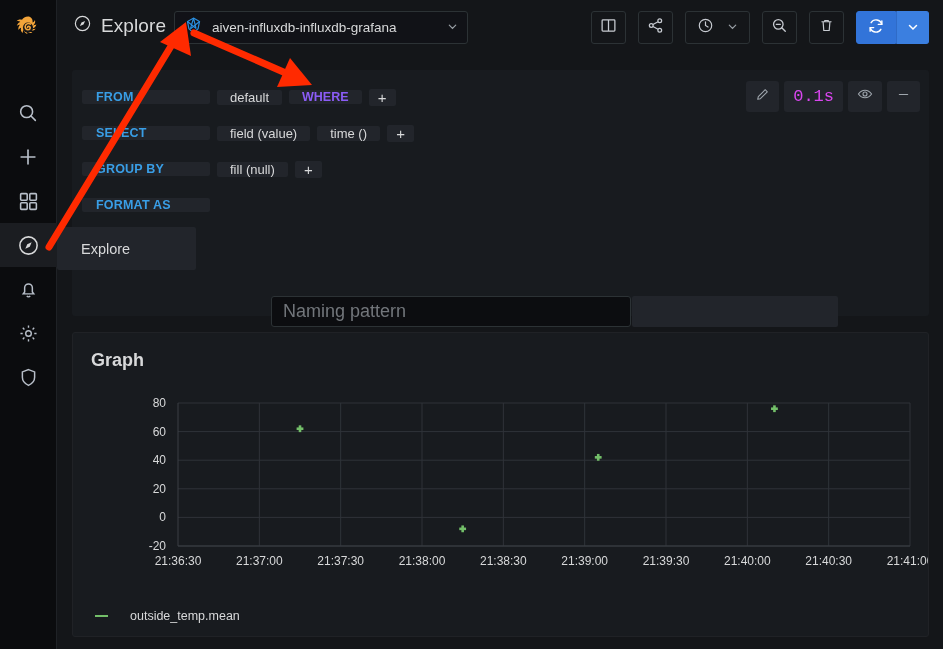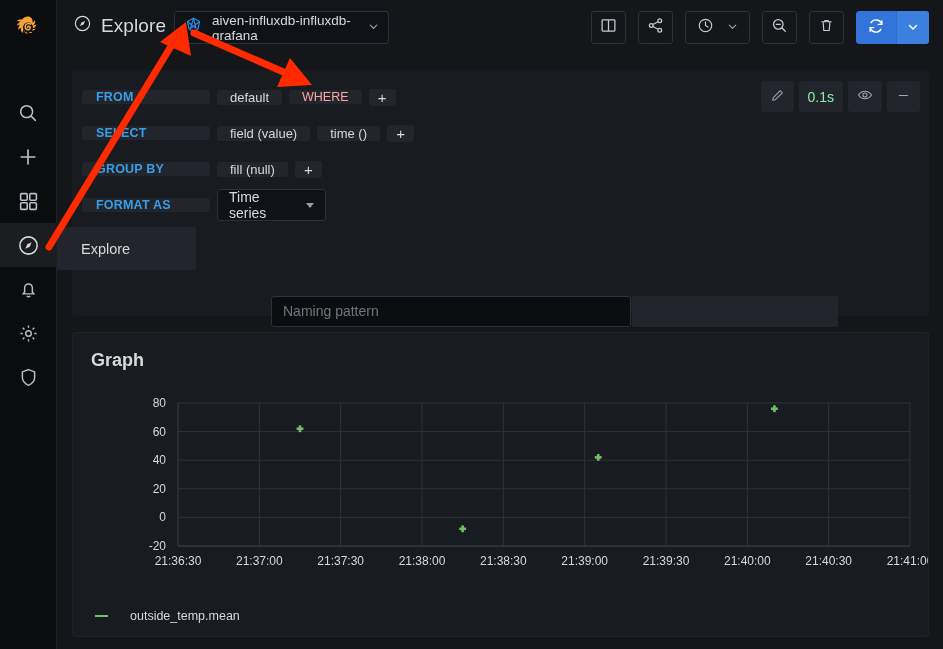--- a/index.html
+++ b/index.html
@@ -28,21 +28,21 @@
   .nav-item svg { display: block; }
 
   
   #topbar { position: absolute; left: 57px; top: 0; width: 886px; height: 57px; background: #141619; }
   .explore-title {
     position: absolute; left: 16px; top: 14px;
     display: flex; align-items: center; gap: 9px;
     color: #d8d9da; font-size: 19px; letter-spacing: .1px;
   }
   .ds-picker {
-    position: absolute; left: 117px; top: 11px; width: 215px; height: 33px;
+    position: absolute; left: 117px; top: 11px; width: 294px; height: 33px;
     background: #111217; border: 1px solid #2c3235; border-radius: 3px;
     display: flex; align-items: center; padding: 0 9px; gap: 9px;
   }
   .ds-name { color: #d8d9da; font-size: 13.5px; flex: 1; }
   .ds-caret { color: #9aa0a6; font-size: 10px; }
 
   .tb-right { position: absolute; right: 14px; top: 11px; display: flex; align-items: center; gap: 12px; }
   .tb-btn {
     height: 33px; min-width: 33px; padding: 0 8px;
     background: #1f2226; border: 1px solid #2c3235; border-radius: 3px;
@@ -70,49 +70,49 @@
   .qrow { position: absolute; left: 10px; display: flex; align-items: center; gap: 7px; height: 32px; }
   .qlabel {
     width: 128px; background: #22252b; border-radius: 2px;
     display: flex; align-items: center; padding-left: 14px;
     color: #399ee6; font-size: 12.5px; font-weight: bold; letter-spacing: .2px;
   }
   .qseg {
     background: #22252b; border-radius: 2px; display: flex; align-items: center;
     padding: 0 13px; color: #d8d9da; font-size: 13px; white-space: nowrap;
   }
-  .qseg.blue { color: #fca5a5; font-weight: normal; font-size: 12.5px; }
+  .qseg.blue { color: #8b5cf6; font-weight: bold; font-size: 12.5px; }
   .qseg.plus { padding: 0; width: 27px; justify-content: center; color: #d8d9da; font-size: 15px; }
   .qfill { background: #22252b; border-radius: 2px; }
 
   .qselect {
     background: #111217; border: 1px solid #2c3235; border-radius: 3px;
     height: 32px; display: flex; align-items: center; gap: 14px;
     padding: 0 11px; color: #d8d9da; font-size: 14px;
   }
   .qselect .tri {
     width: 0; height: 0; border-left: 4.5px solid transparent; border-right: 4.5px solid transparent;
     border-top: 5px solid #9aa0a6;
   }
   .naming-input {
     position: absolute; left: 199px; top: 226px; width: 360px; height: 31px;
     background: #0c0d10; border: 1px solid #2c3235; border-radius: 3px;
-    color: #72767b; font-size: 14px; padding: 0 11px; line-height: 29px;
+    color: #72767b; font-size: 18px; padding: 0 11px; line-height: 29px;
   }
   .naming-fill {
     position: absolute; left: 560px; top: 226px; width: 206px; height: 31px;
     background: #22252b; border-radius: 2px;
   }
 
   .qe-right { position: absolute; right: 9px; top: 11px; display: flex; gap: 5px; }
   .qe-btn {
     height: 31px; min-width: 31px; padding: 0 9px;
     background: #22252b; border-radius: 3px;
     display: flex; align-items: center; justify-content: center;
-    color: #86efac; font-size: 14px;
+    color: #d946ef; font-size: 17px; font-family: Liberation Mono, monospace;
   }
 
   .qactions { position: absolute; left: 86px; top: 273px; display: flex; gap: 5px; }
   .act-btn {
     height: 32px; padding: 0 12px; background: #22252b; border-radius: 3px;
     display: flex; align-items: center; gap: 7px;
     color: #d8d9da; font-size: 13px; font-weight: bold;
   }
 
   
@@ -338,24 +338,20 @@
 
     <div class="qrow" style="top:83px;">
       <div class="qlabel">GROUP BY</div>
       <div class="qseg">fill (null)</div>
       <div class="qseg plus">+</div>
       <div class="qfill" style="width:376px;"></div>
     </div>
 
     <div class="qrow" style="top:119px;">
       <div class="qlabel">FORMAT AS</div>
-      <div class="qselect" style="width:109px;">
-        <span>Time series</span>
-        <span class="tri"></span>
-      </div>
       <div class="qfill" style="width:430px;"></div>
     </div>
 
     <div class="naming-input" title="Naming pattern">Naming pattern</div>
     <div class="naming-fill"></div>
 
     <div class="qe-right">
       <div class="qe-btn">
         <span>
           <svg width="15" height="15" viewBox="0 0 20 20" fill="none" stroke="#9fa6ad" stroke-width="1.4">

